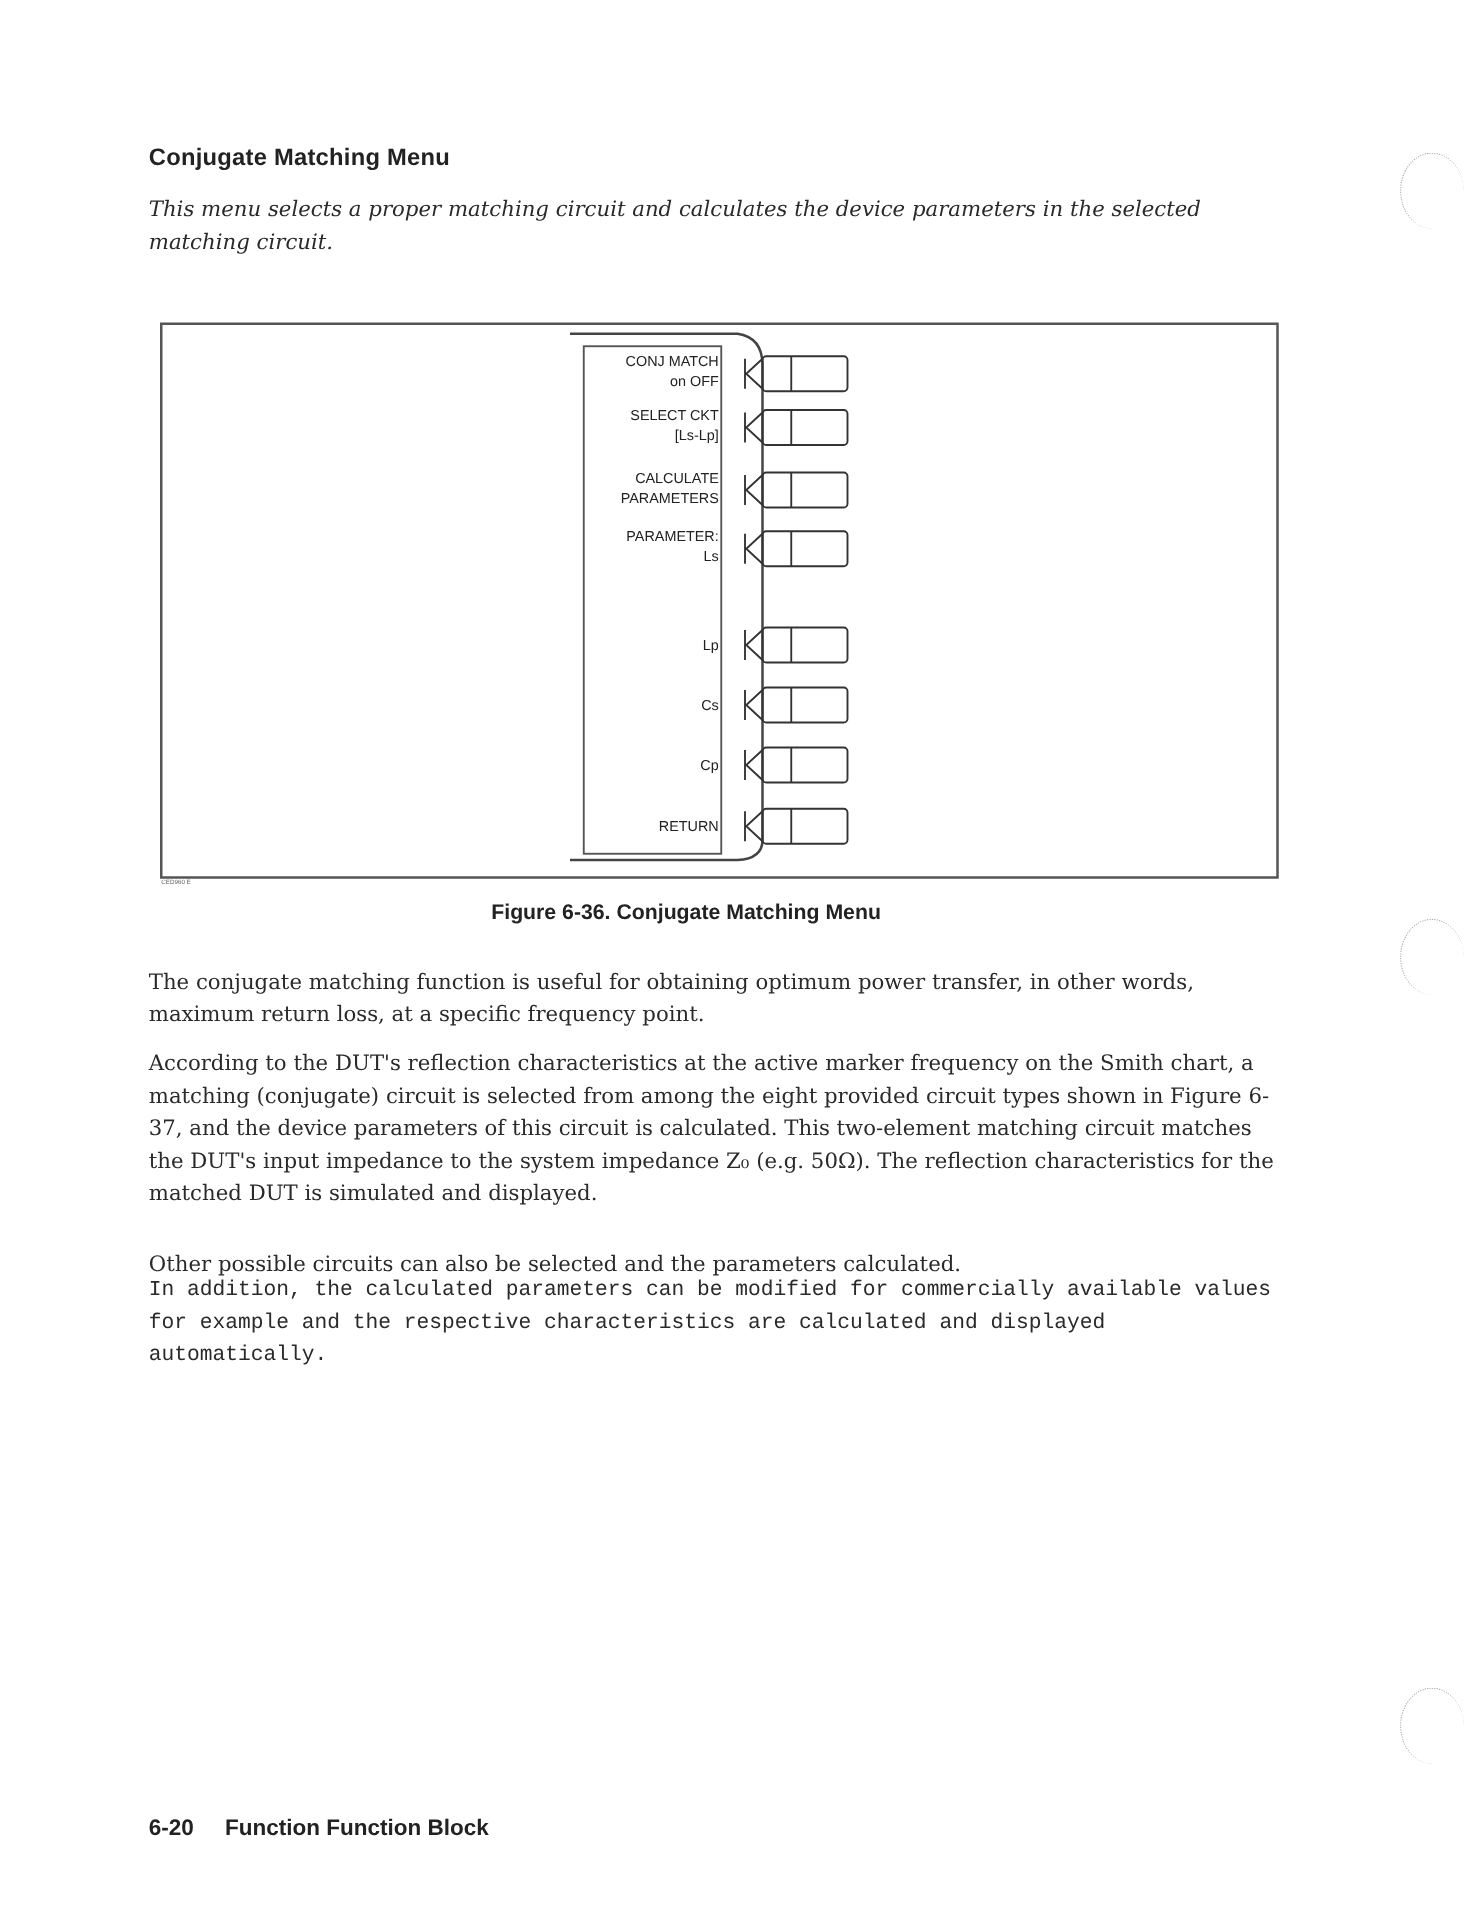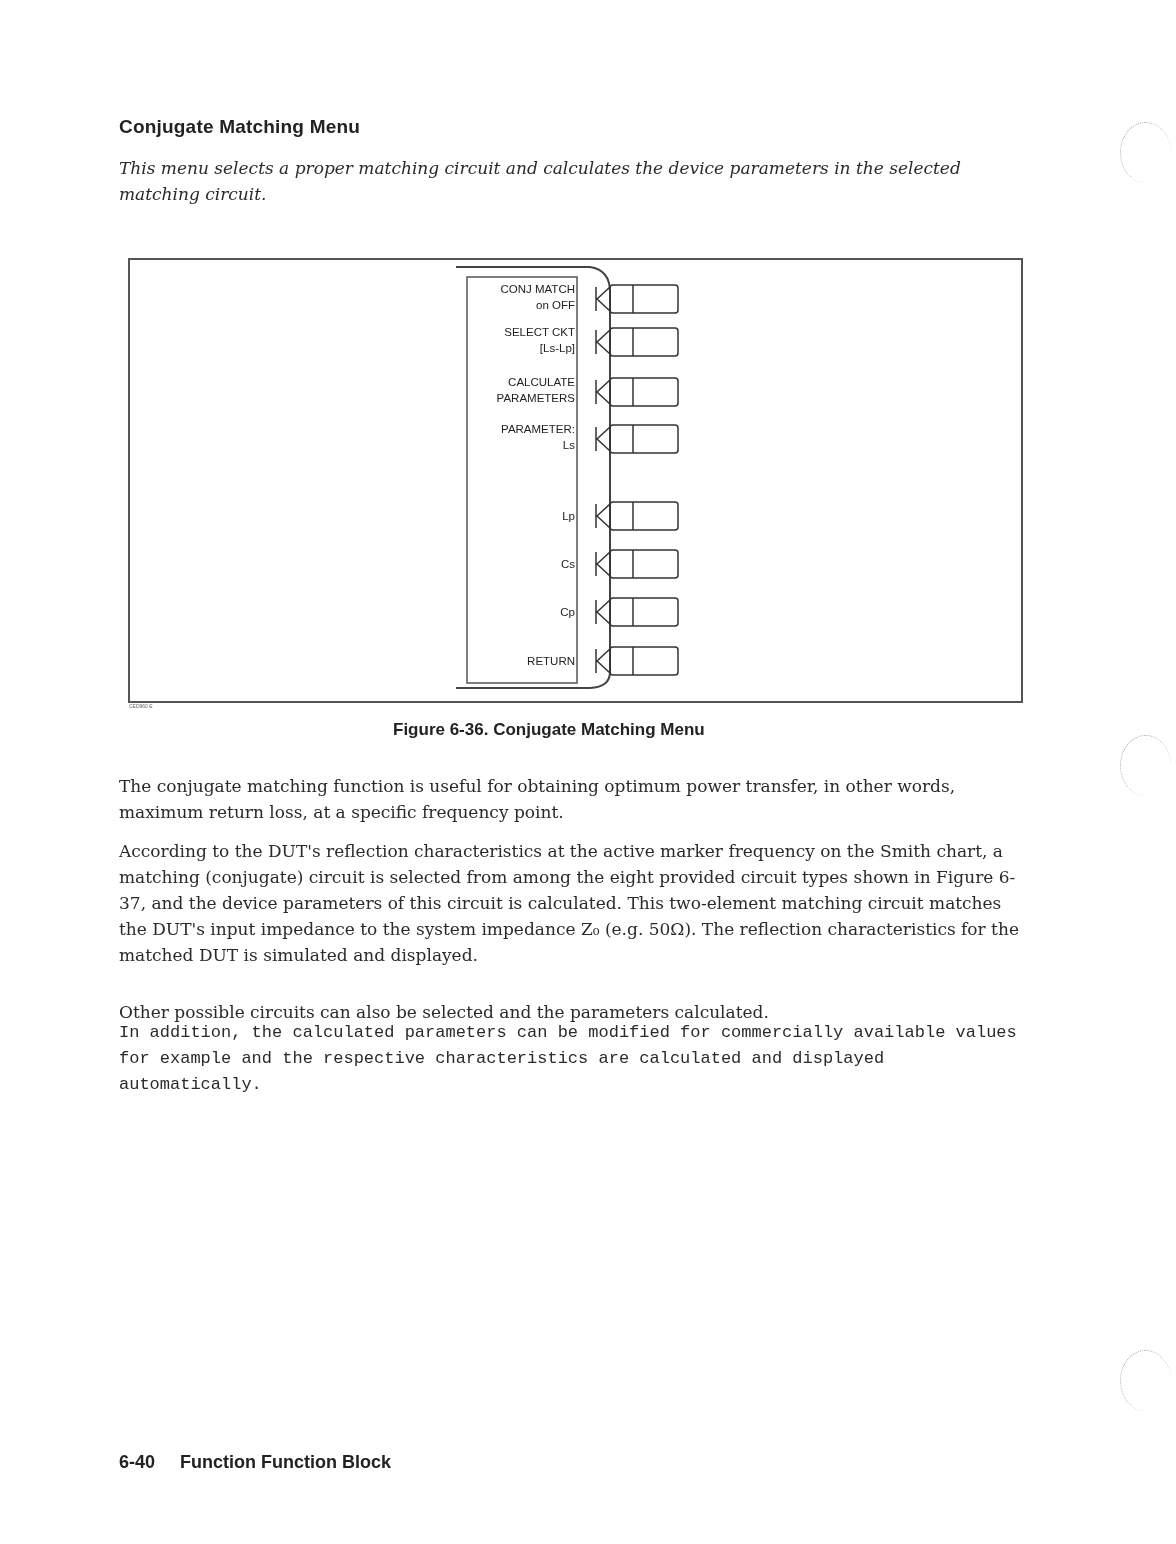--- a/index.html
+++ b/index.html
@@ -86,19 +86,19 @@
 
 <div class="fig-id">CED960 E</div>
 <div class="caption">Figure 6-36. Conjugate Matching Menu</div>
 
 <div class="para" style="top:773px; width:880px;">The conjugate matching function is useful for obtaining optimum power transfer, in other words, maximum return loss, at a specific frequency point.</div>
 <div class="para" style="top:838px; width:915px;">According to the DUT's reflection characteristics at the active marker frequency on the Smith chart, a matching (conjugate) circuit is selected from among the eight provided circuit types shown in Figure 6-37, and the device parameters of this circuit is calculated. This two-element matching circuit matches the DUT's input impedance to the system impedance Z₀ (e.g. 50Ω). The reflection characteristics for the matched DUT is simulated and displayed.</div>
 <div class="para" style="top:982px;margin-top:17px;">Other possible circuits can also be selected and the parameters calculated.</div>
 <div class="para" style="top:1020px; width:900px;font-family:Liberation Mono, monospace;">In addition, the calculated parameters can be modified for commercially available values for example and the respective characteristics are calculated and displayed automatically.</div>
 
 <div class="footer">
-  <span class="pgnum">6-40</span>
+  <span class="pgnum">6-20</span>
   <span>Function Function Block</span>
 </div>
 
 <div class="hole" style="left:1120px; top:122px;"></div>
 <div class="hole" style="left:1120px; top:735px;"></div>
 <div class="hole" style="left:1120px; top:1350px;"></div>
 
 </body></html>

